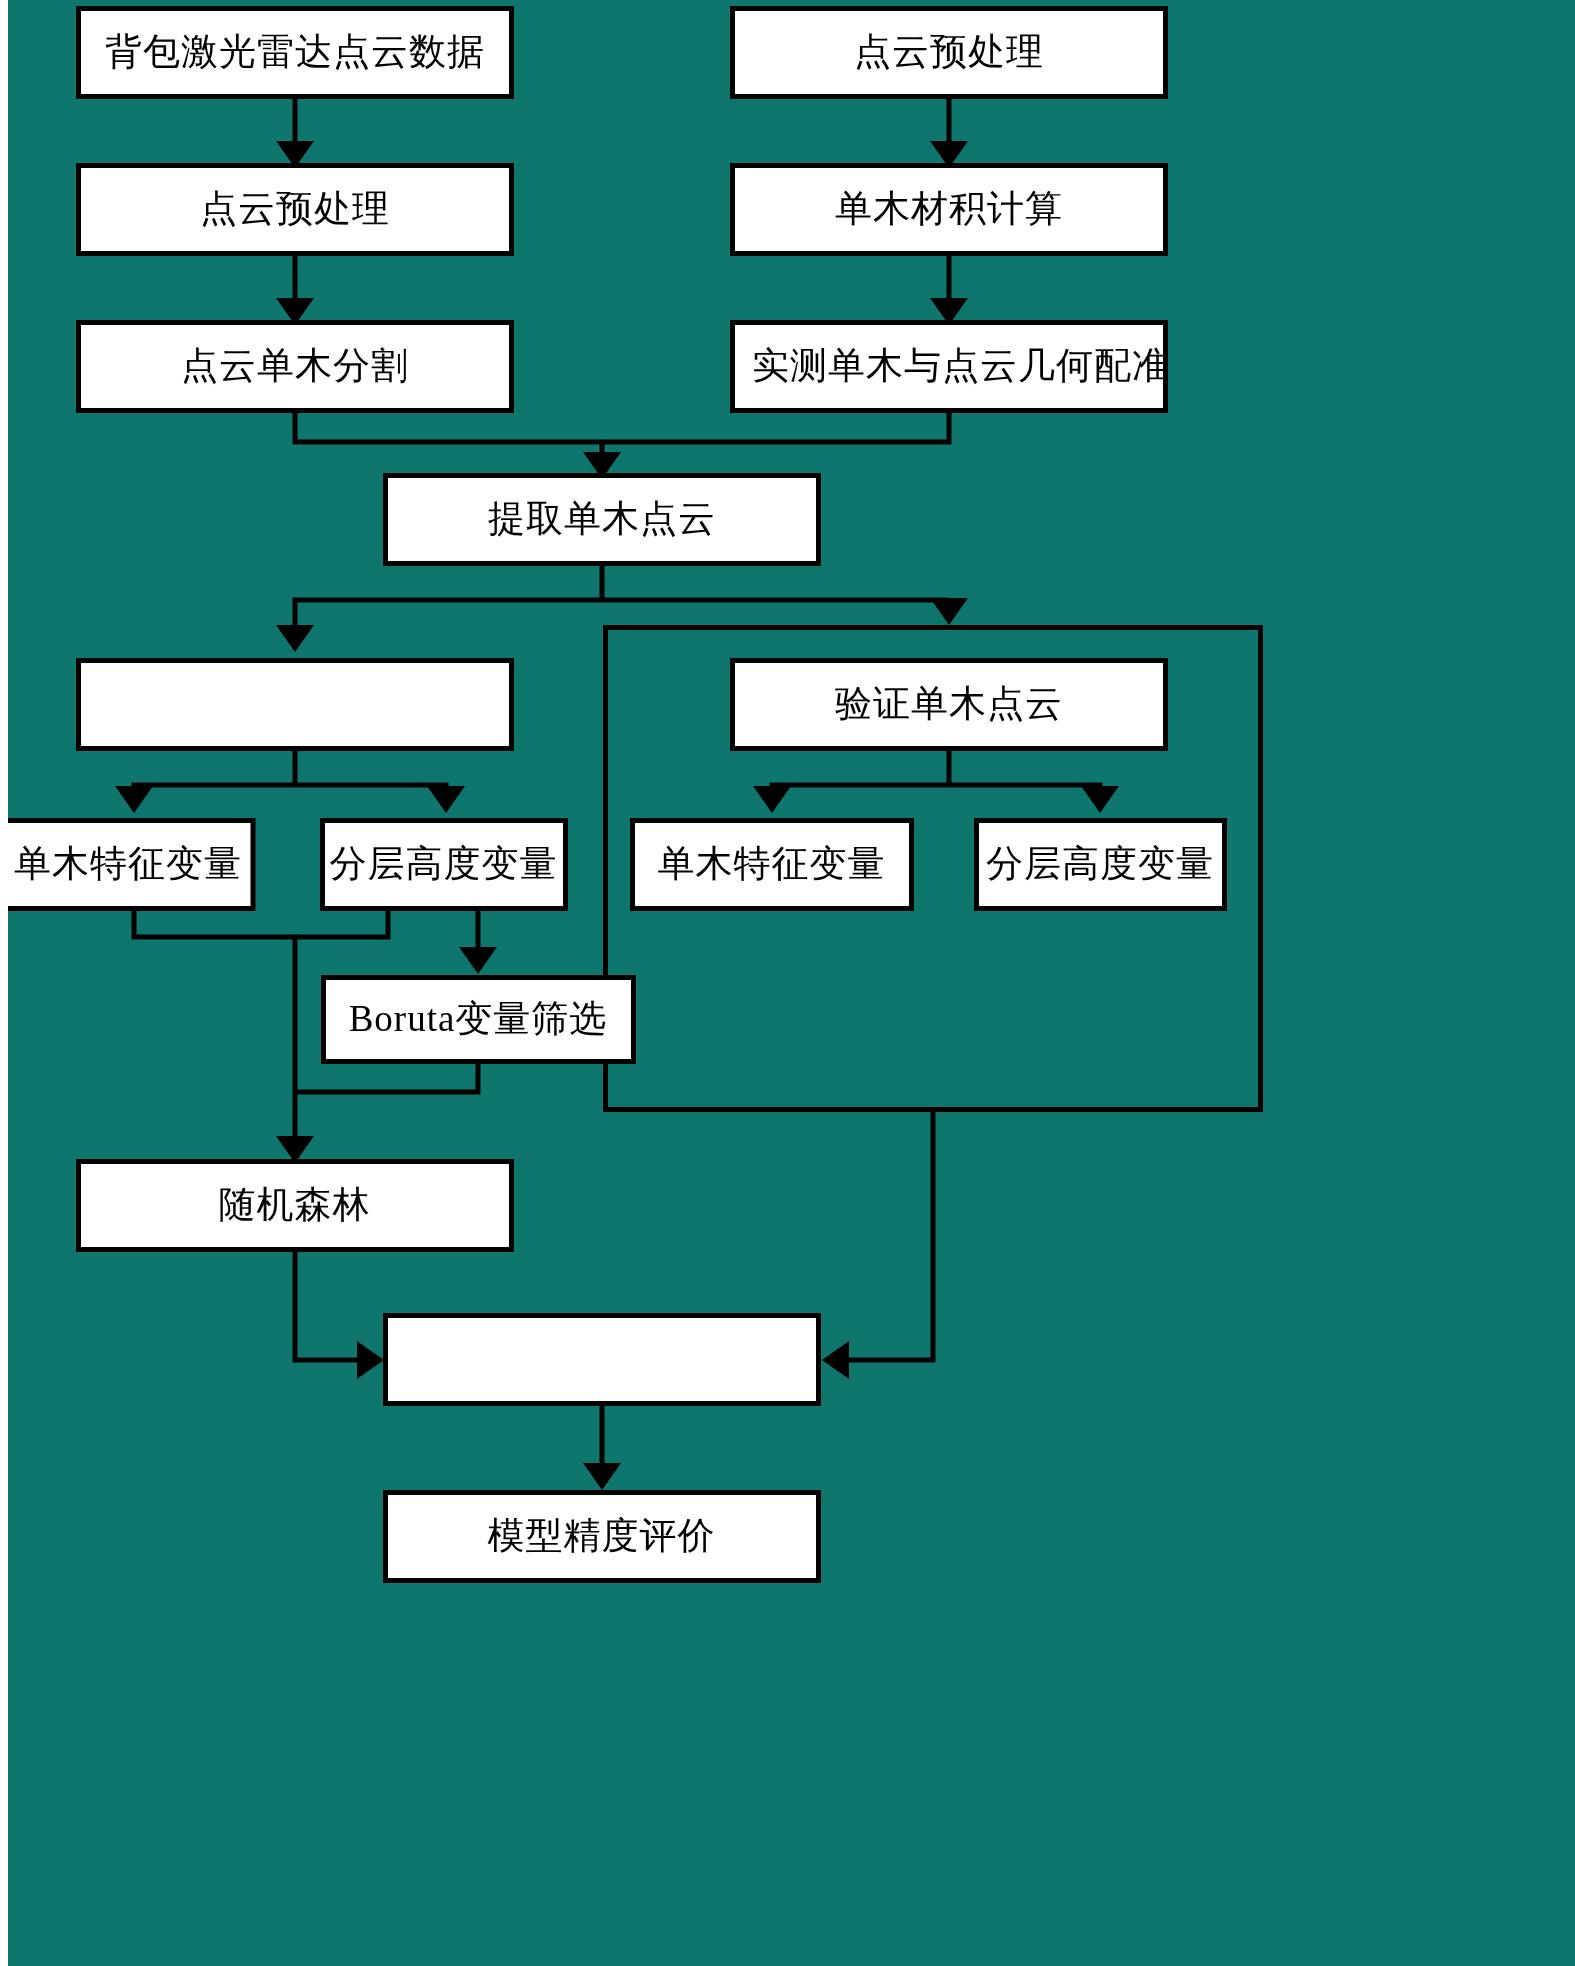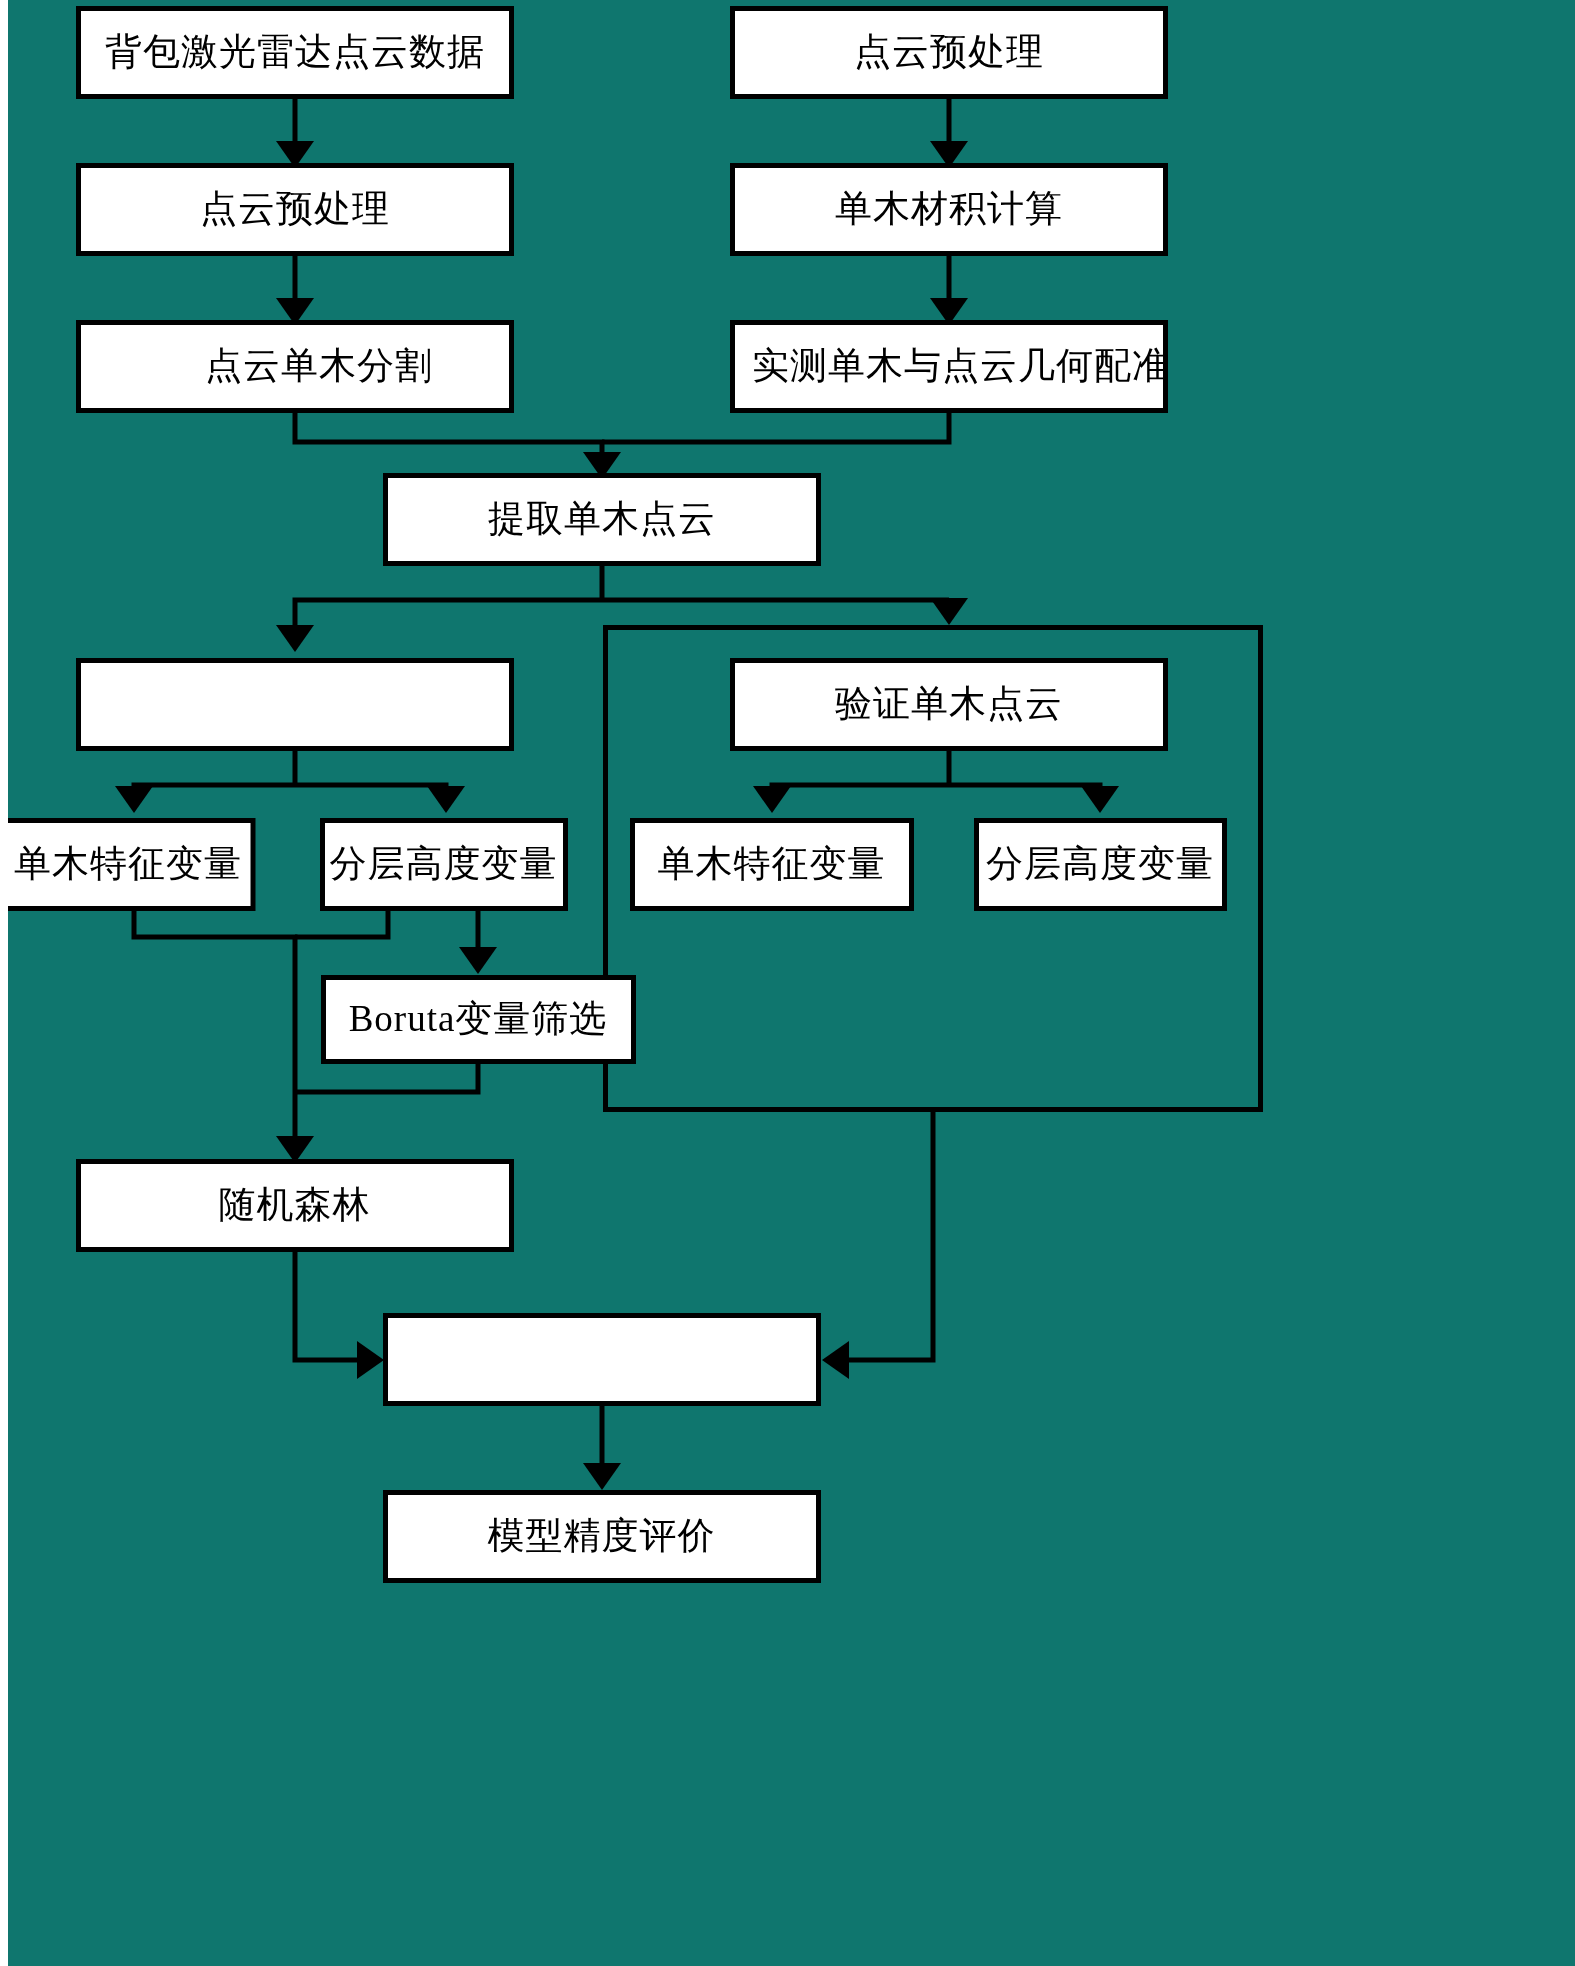--- a/index.html
+++ b/index.html
@@ -147,21 +147,21 @@
       <rect class="node-rect" x="377.5" y="1315.5" width="433" height="88"></rect>
       <rect class="node-rect" x="377.5" y="1492.5" width="433" height="88"></rect>
     </g>
 
   </svg>
 
   <div class="node-label" style="left:68px;  top:6px;    width:438px; height:93px;">背包激光雷达点云数据</div>
   <div class="node-label" style="left:722px; top:6px;    width:438px; height:93px;">点云预处理</div>
   <div class="node-label" style="left:68px;  top:163px;  width:438px; height:93px;">点云预处理</div>
   <div class="node-label" style="left:722px; top:163px;  width:438px; height:93px;">单木材积计算</div>
-  <div class="node-label" style="left:68px;  top:320px;  width:438px; height:93px;padding-left:24px;">点云单木分割</div>
+  <div class="node-label" style="left:68px;  top:320px;  width:438px; height:93px;">点云单木分割</div>
   <div class="node-label" style="left:722px; top:320px;  width:438px; height:93px;padding-left:12px;">实测单木与点云几何配准</div>
   <div class="node-label" style="left:375px; top:473px;  width:438px; height:93px;text-align:center;">提取单木点云</div>
   <div class="node-label" style="left:722px; top:658px;  width:438px; height:93px;">验证单木点云</div>
   <div class="node-label" style="left:-5px;   top:818px; width:250px; height:93px;">单木特征变量</div>
   <div class="node-label" style="left:314px;  top:818px; width:243px; height:93px;">分层高度变量</div>
   <div class="node-label" style="left:624px;  top:818px; width:279px; height:93px;">单木特征变量</div>
   <div class="node-label" style="left:968px;  top:818px; width:248px; height:93px;">分层高度变量</div>
   <div class="node-label" style="left:315px; top:977px;  width:310px; height:84px;">Boruta变量筛选</div>
   <div class="node-label" style="left:70px;  top:1161px; width:433px; height:88px;">随机森林</div>
   <div class="node-label" style="left:377px; top:1492px; width:433px; height:88px;">模型精度评价</div>

